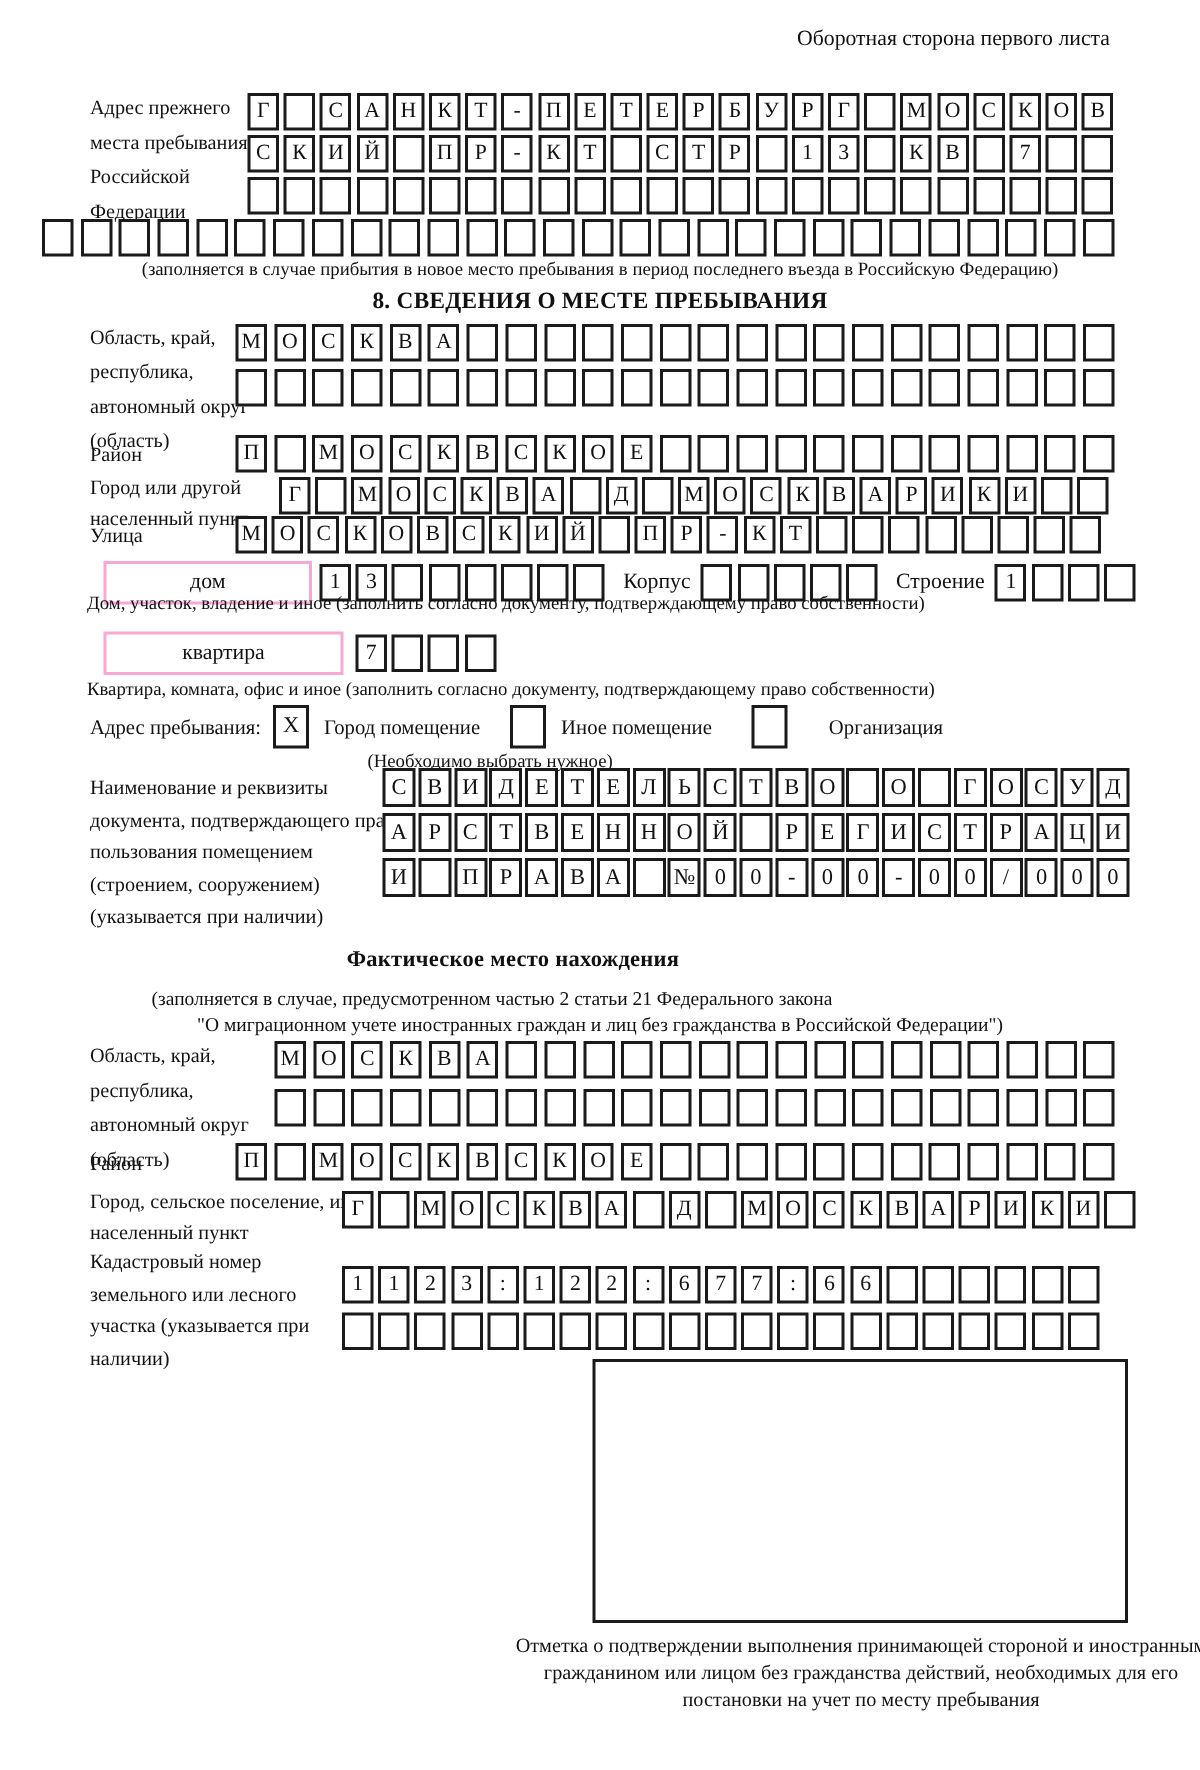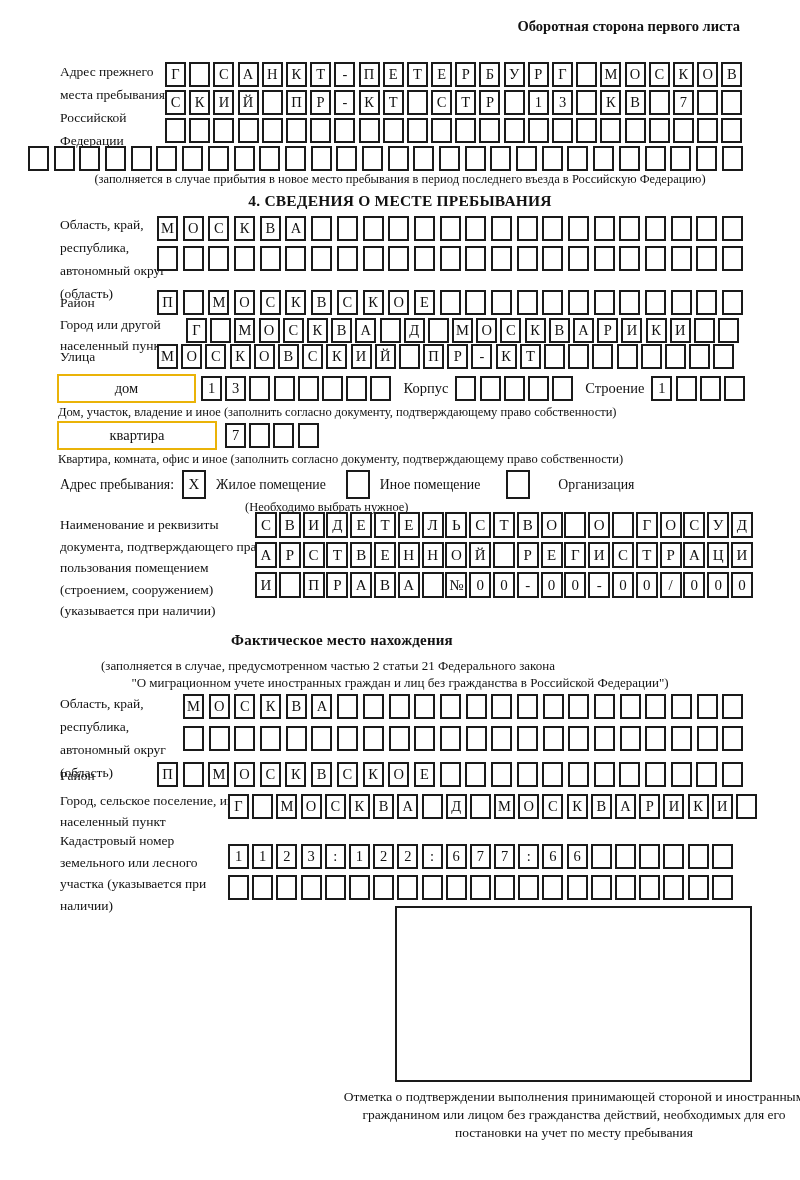--- a/index.html
+++ b/index.html
@@ -2,29 +2,29 @@
 <html><head>
 <meta charset="utf-8">
 <style>
   html,body{margin:0;padding:0;background:#fff;}
   body{width:800px;height:1180px;position:relative;font-family:"Liberation Serif","DejaVu Serif",serif;color:#111;}
   .abs{position:absolute;}
   .lbl{font-size:13.5px;line-height:23px;}
   .caption{font-size:12.5px;line-height:15px;}
   .center{text-align:center;}
   .hdr{font-size:15.5px;font-weight:bold;text-align:center;letter-spacing:0.2px;}
-  .note{font-size:14.5px;font-weight:bold;}
+  .note{font-size:14.5px;}
   .cellrow{display:flex;}
   .cells{display:inline-flex;}
   .cell{box-sizing:border-box;flex:0 0 auto;width:21px;height:25px;border:2px solid #1a1a1a;margin-right:3.2px;
         display:flex;align-items:center;justify-content:center;font-size:14.5px;background:#fff;}
   .g .cell{margin-right:4.7px;}
   .doc .cell{width:22px;height:26px;margin-right:1.8px;font-size:15px;}
   .hrow{display:flex;align-items:center;font-size:14.5px;}
-  .widebox{box-sizing:border-box;height:29px;border:2px solid #eab308;display:inline-flex;align-items:center;justify-content:center;font-size:14.5px;}
+  .widebox{box-sizing:border-box;height:29px;border:2px solid #f9a8d4;display:inline-flex;align-items:center;justify-content:center;font-size:14.5px;margin-left:12px;}
   .inlbl{font-size:14.5px;margin:0 7px 0 9px;white-space:nowrap;}
   .stay{display:flex;align-items:center;font-size:13.8px;}
   .ck{box-sizing:border-box;width:24px;height:29px;border:2px solid #1a1a1a;display:inline-flex;align-items:center;justify-content:center;font-size:15px;}
   .stamp{box-sizing:border-box;border:2px solid #1a1a1a;background:#fff;}
   .stampcap{font-size:13.5px;line-height:18px;text-align:center;}
 </style>
 </head>
 <body>
 
 <div class="abs note" style="left:0;top:18px;width:740px;text-align:right">Оборотная сторона первого листа</div>
@@ -133,21 +133,21 @@
     <span class="cell"></span>
     <span class="cell"></span>
     <span class="cell"></span>
     <span class="cell"></span>
     <span class="cell"></span>
     <span class="cell"></span>
     <span class="cell"></span>
   </div>
 <div class="abs caption center" style="left:0;top:172px;width:800px">(заполняется в случае прибытия в новое место пребывания в период последнего въезда в Российскую Федерацию)</div>
 
-<div class="abs hdr" style="left:0;top:192px;width:800px">4. СВЕДЕНИЯ О МЕСТЕ ПРЕБЫВАНИЯ</div>
+<div class="abs hdr" style="left:0;top:192px;width:800px">8. СВЕДЕНИЯ О МЕСТЕ ПРЕБЫВАНИЯ</div>
 
 <div class="abs lbl" style="left:60px;top:213px;width:106px">Область, край, республика, автономный округ (область)</div>
 <div class="abs cellrow g" style="left:157px;top:216px">
     <span class="cell">М</span>
     <span class="cell">О</span>
     <span class="cell">С</span>
     <span class="cell">К</span>
     <span class="cell">В</span>
     <span class="cell">А</span>
     <span class="cell"></span>
@@ -297,37 +297,37 @@
       <span class="cell"></span>
     </span>
   <span class="inlbl">Строение</span>
   <span class="cells">
       <span class="cell">1</span>
       <span class="cell"></span>
       <span class="cell"></span>
       <span class="cell"></span>
     </span>
 </div>
-<div class="abs caption" style="left:58px;top:405px;width:720px">Дом, участок, владение и иное (заполнить согласно документу, подтверждающему право собственности)</div>
+<div class="abs caption" style="left:58px;top:395px;width:720px">Дом, участок, владение и иное (заполнить согласно документу, подтверждающему право собственности)</div>
 
 <div class="abs hrow" style="left:57px;top:421px">
   <span class="widebox" style="width:160px">квартира</span>
   <span class="cells" style="margin-left:8px">
       <span class="cell">7</span>
       <span class="cell"></span>
       <span class="cell"></span>
       <span class="cell"></span>
     </span>
 </div>
 <div class="abs caption" style="left:58px;top:452px;width:720px">Квартира, комната, офис и иное (заполнить согласно документу, подтверждающему право собственности)</div>
 
 <div class="abs stay" style="left:60px;top:470px">
   <span>Адрес пребывания:</span>
   <span class="ck" style="margin-left:8px">X</span>
-  <span style="margin-left:10px">Жилое помещение</span>
+  <span style="margin-left:10px">Город помещение</span>
   <span class="ck" style="margin-left:20px"></span>
   <span style="margin-left:10px">Иное помещение</span>
   <span class="ck" style="margin-left:26px"></span>
   <span style="margin-left:28px">Организация</span>
 </div>
 <div class="abs caption" style="left:245px;top:500px">(Необходимо выбрать нужное)</div>
 
 <div class="abs lbl" style="left:60px;top:514px;width:212px;line-height:21.5px">Наименование и реквизиты документа, подтверждающего право пользования помещением (строением, сооружением) (указывается при наличии)</div>
 <div class="abs cellrow doc" style="left:255px;top:512px">
     <span class="cell">С</span>

